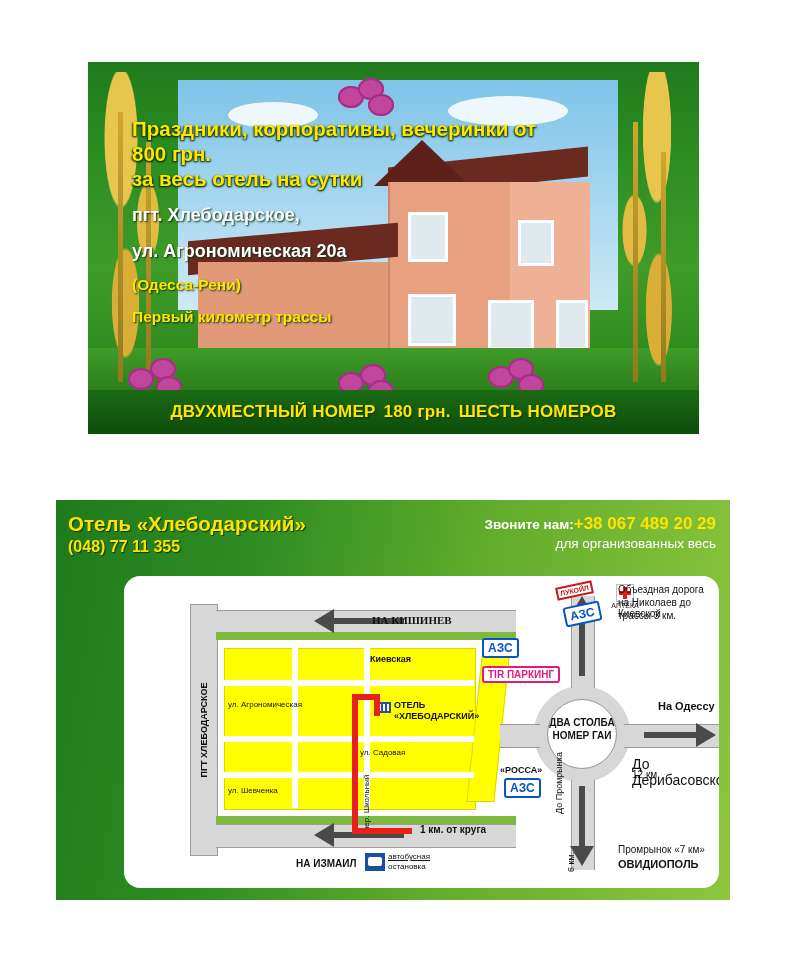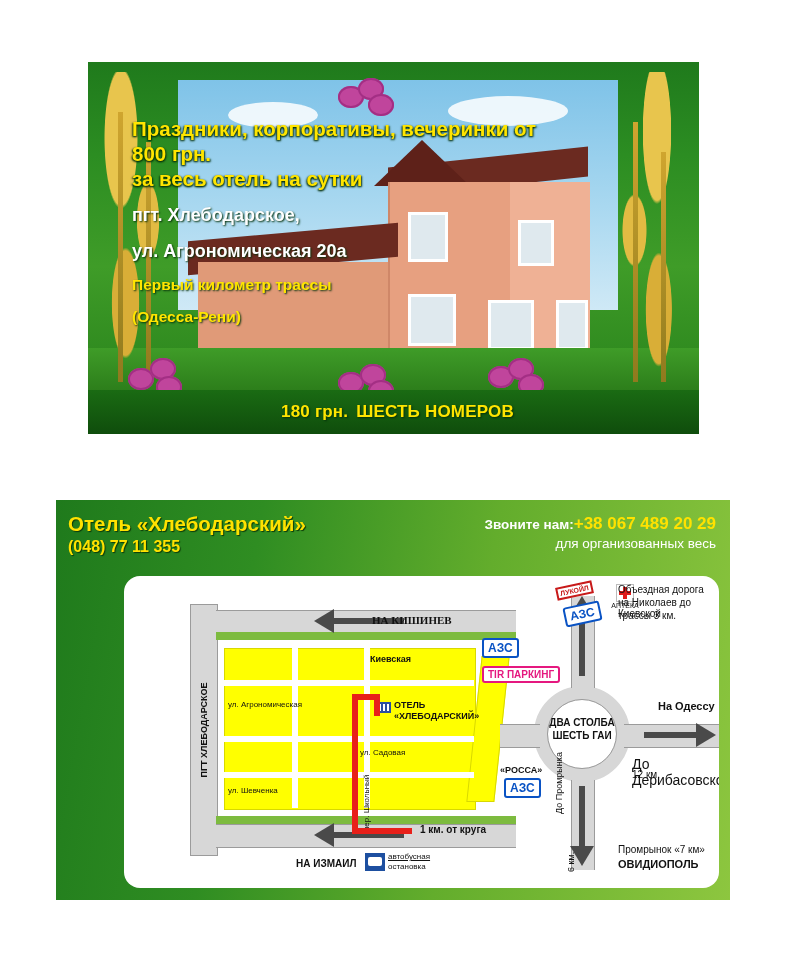--- a/index.html
+++ b/index.html
@@ -138,25 +138,26 @@
     <i style="left:0;top:8px;"></i>
       <i style="left:20px;top:0;"></i>
       <i style="left:30px;top:16px;"></i>
   </div>
 
   <div class="banner-text">
     <div class="bt1">Праздники, корпоративы, вечеринки от 800 грн.</div>
     <div class="bt1">за весь отель на сутки</div>
     <div class="bt2">пгт. Хлебодарское,</div>
     <div class="bt2">ул. Агрономическая 20а</div>
+    <div class="bt3">(Одесса-Рени)</div>
     <div class="bt3">Первый километр трассы</div>
-    <div class="bt3">(Одесса-Рени)</div>
   </div>
 
   <div class="bottom-bar">
+    <span class="bb">ДВУХМЕСТНЫЙ НОМЕР</span>
     <span class="bb white" style="margin:0 8px;">180 грн.</span>
     <span class="bb">ШЕСТЬ НОМЕРОВ</span>
   </div>
 </div>
 
 <div class="card">
   <div class="card-head">
     <div class="hotel-name">Отель «Хлебодарский»</div>
     <div class="hotel-phone">(048) 77 11 355</div>
     <div class="call-line">
@@ -183,21 +184,21 @@
 
       <div style="position:absolute;left:100px;top:104px;width:250px;height:6px;background:#fff;"></div>
       <div style="position:absolute;left:100px;top:160px;width:250px;height:6px;background:#fff;"></div>
       <div style="position:absolute;left:100px;top:196px;width:250px;height:6px;background:#fff;"></div>
       <div style="position:absolute;left:168px;top:72px;width:6px;height:160px;background:#fff;"></div>
       <div style="position:absolute;left:240px;top:72px;width:6px;height:160px;background:#fff;"></div>
 
       <div class="circle-road"></div>
       <div class="dvs">
         <div>ДВА СТОЛБА</div>
-        <div>ШЕСТЬ ГАИ</div>
+        <div>НОМЕР ГАИ</div>
       </div>
 
       <div class="hroad" style="left:376px;top:148px;width:40px;height:22px;"></div>
       <div class="hroad" style="left:500px;top:148px;width:95px;height:22px;"></div>
       <div class="vroad" style="left:447px;top:20px;width:22px;height:92px;"></div>
       <div class="vroad" style="left:447px;top:204px;width:22px;height:90px;"></div>
 
       <div>
         <div class="ar-body" style="left:210px;top:42px;width:70px;height:6px;"></div>
         <div class="ar-head" style="left:190px;top:33px;border-top:12px solid transparent;border-bottom:12px solid transparent;border-right:20px solid #4a4a4a;"></div>

